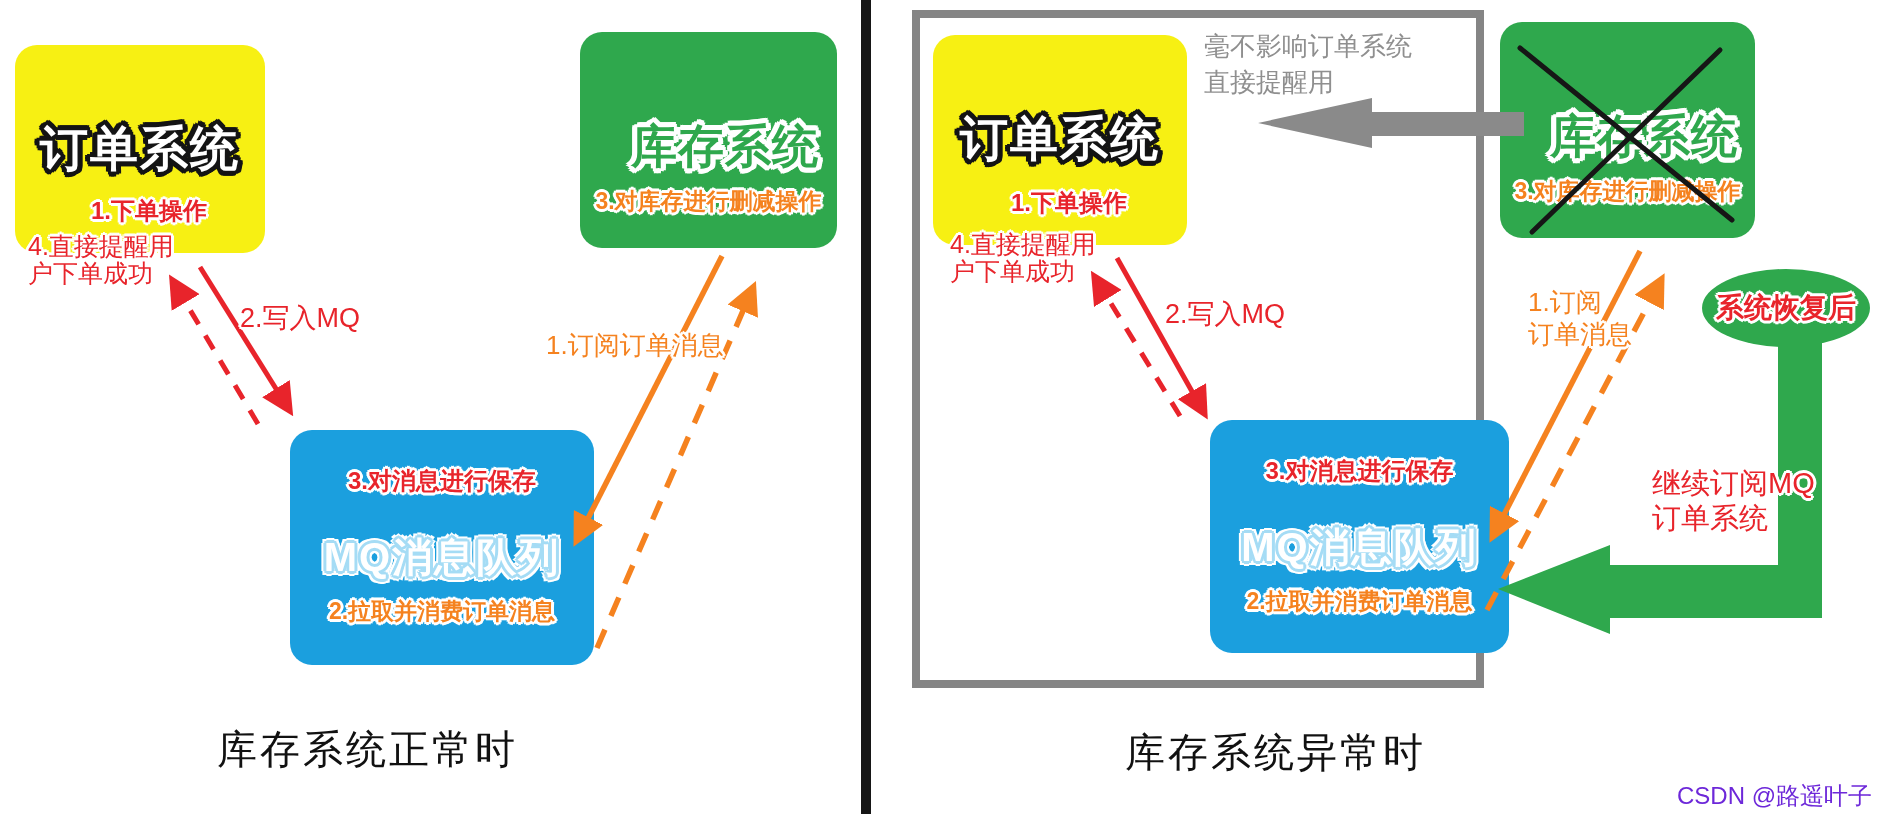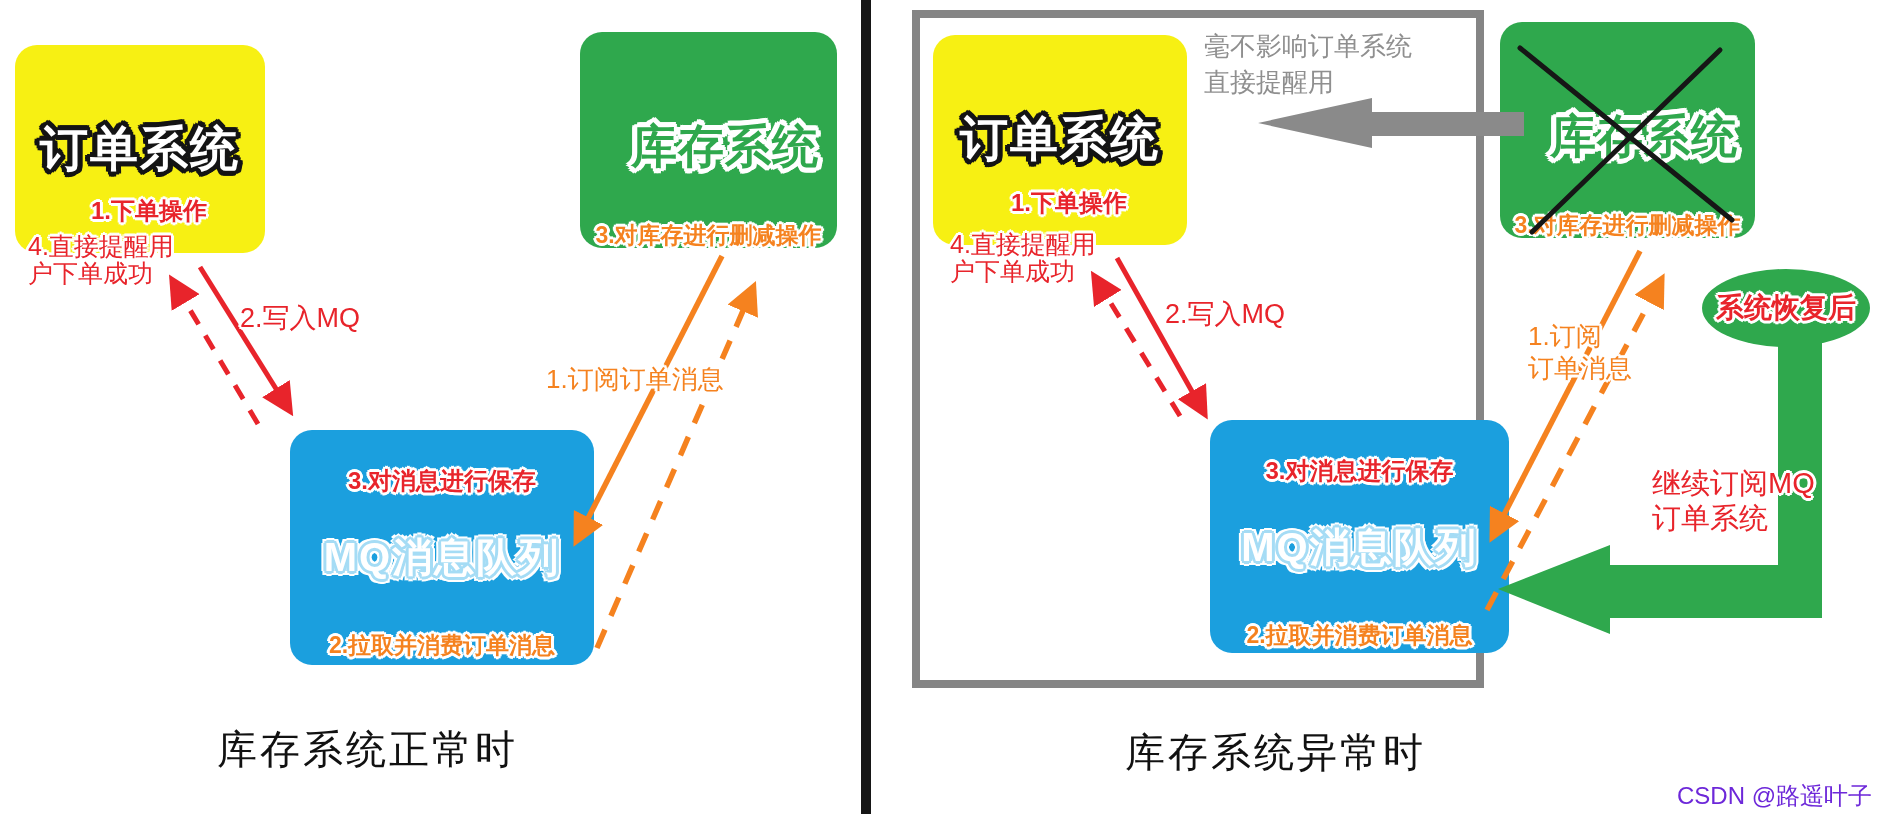--- a/index.html
+++ b/index.html
@@ -41,21 +41,21 @@
       -5px 0 0 #fff,5px 0 0 #fff,0 -5px 0 #fff,0 5px 0 #fff,
       -4px -4px 0 #fff,4px -4px 0 #fff,-4px 4px 0 #fff,4px 4px 0 #fff;
   }
   .ow{ 
     text-shadow:
       -2px 0 0 #fff,2px 0 0 #fff,0 -2px 0 #fff,0 2px 0 #fff,
       -2px -2px 0 #fff,2px -2px 0 #fff,-2px 2px 0 #fff,2px 2px 0 #fff,
       -3px 0 0 #fff,3px 0 0 #fff,0 -3px 0 #fff,0 3px 0 #fff;
   }
   .red{color:var(--red,#E8242B);}
-  .orange{color:var(--orange,#F5821F);margin-top:34px;}
+  .orange{color:var(--orange,#F5821F);}
   .grayt{color:#8f8f8f;}
   .caption{
     position:absolute;width:420px;text-align:left;font-size:40px;font-weight:400;
     color:#111;letter-spacing:3px;white-space:nowrap;z-index:6;
     text-shadow:
       -3px 0 0 #fff,3px 0 0 #fff,0 -3px 0 #fff,0 3px 0 #fff,
       -3px -3px 0 #fff,3px -3px 0 #fff,-3px 3px 0 #fff,3px 3px 0 #fff;
   }
   .flabel{position:absolute;white-space:nowrap;z-index:6;font-weight:normal;}
   

